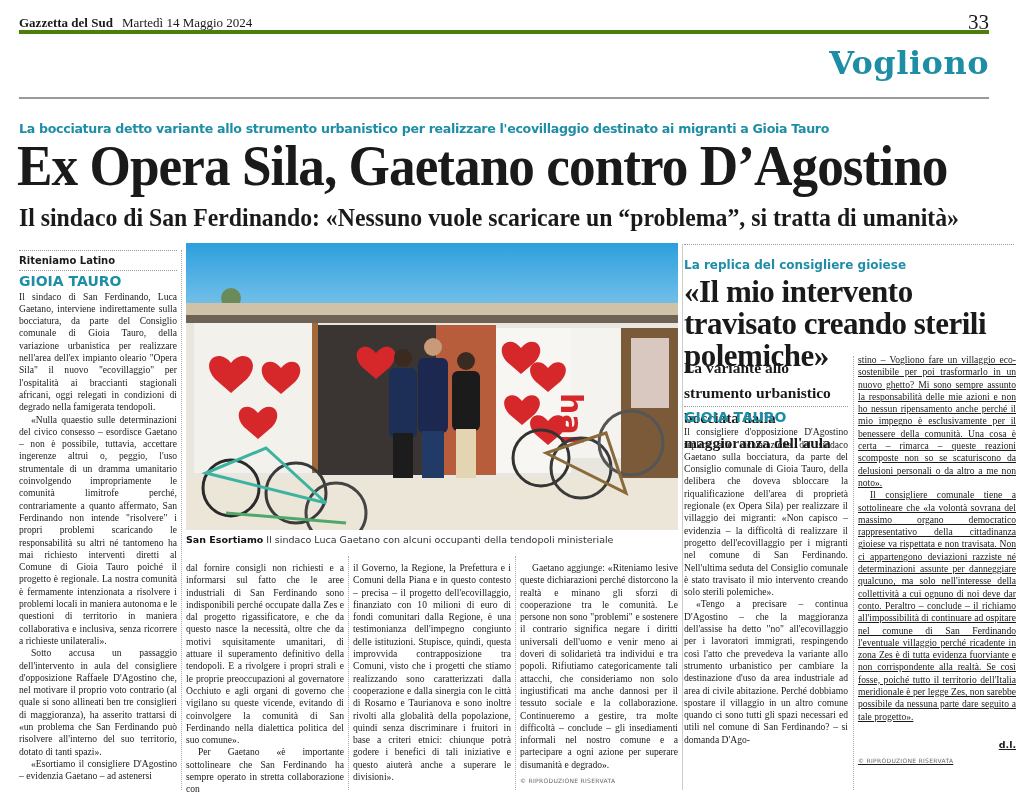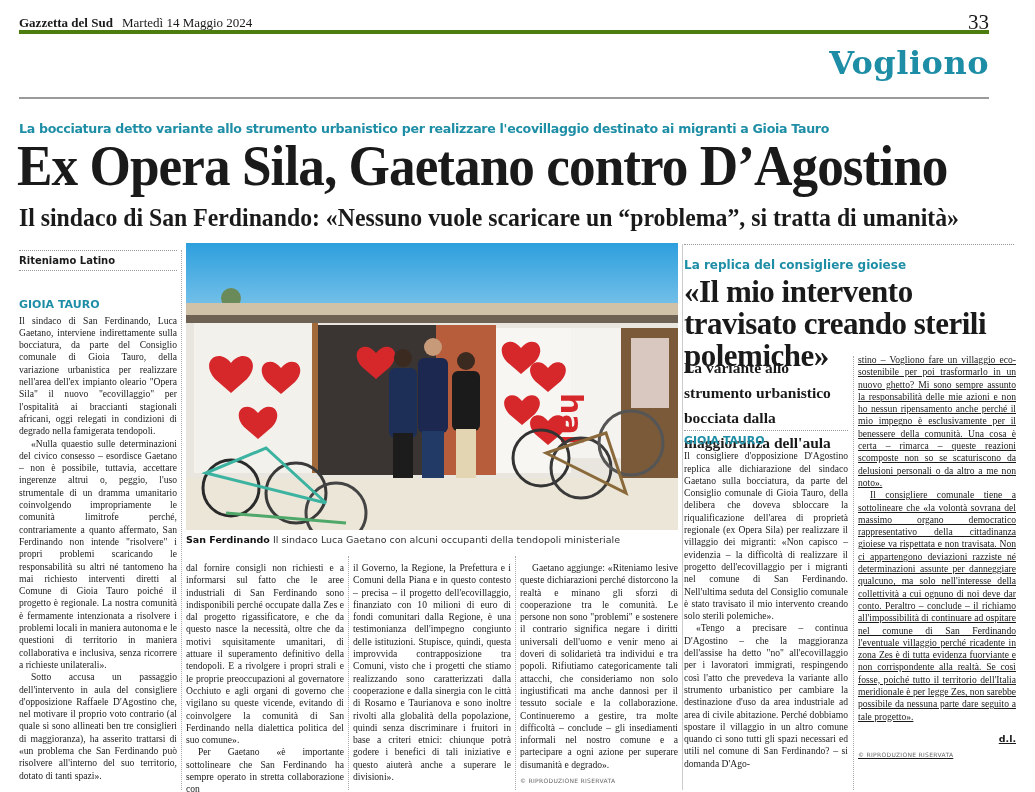--- a/index.html
+++ b/index.html
@@ -15,34 +15,34 @@
   .section-rule { position: absolute; left: 19px; right: 46px; top: 97px; border-top: 2px solid #9a9a9a; }
 
   .kicker { position: absolute; left: 19px; top: 121px; font-family: "DejaVu Sans", sans-serif; font-weight: bold; font-size: 12.6px; color: #1e8ea6; letter-spacing: -0.3px; }
   .headline { position: absolute; left: 17px; top: 134px; font-family: "Liberation Serif", serif; font-size: 56px; line-height: 64px; letter-spacing: -1px; transform: scaleX(0.95); transform-origin: left; }
   .subhead { position: absolute; left: 19px; top: 203px; font-family: "Liberation Serif", serif; font-size: 25px; line-height: 30px; transform: scaleX(0.95); transform-origin: left; }
 
   .col { position: absolute; font-family: "Liberation Serif", serif; font-size: 9.6px; line-height: 12.3px; text-align: justify; hyphens: auto; }
   .col p { text-indent: 0; }
   .col p + p { text-indent: 12px; }
   .byline { font-family: "DejaVu Sans", sans-serif; font-weight: bold; font-size: 10px; border-top: 1px dotted #999; border-bottom: 1px dotted #999; padding: 4px 0 3px; }
-  .dateline { font-family: "DejaVu Sans", sans-serif; font-weight: bold; font-size: 11px; color: #1e8ea6; padding: 4px 0 3px; margin-top: 24px; }
+  .dateline { font-family: "DejaVu Sans", sans-serif; font-weight: bold; font-size: 14px; color: #1e8ea6; padding: 4px 0 3px; }
   .vrule { position: absolute; border-left: 1px dotted #aaa; }
 
   .photo { position: absolute; left: 186px; top: 243px; width: 492px; height: 287px; overflow: hidden; background: #3aa7e0; }
   .caption { position: absolute; left: 186px; top: 534px; font-family: "DejaVu Sans", sans-serif; font-size: 9.5px; color: #333; }
   .caption b { color: #111; }
 
   .copyright { font-family: "DejaVu Sans", sans-serif; font-size: 6px; color: #666; letter-spacing: 0.3px; margin-top: 4px; text-indent: 0 !important; }
 
   .side-kicker { position: absolute; left: 684px; top: 258px; font-family: "DejaVu Sans", sans-serif; font-weight: bold; font-size: 12px; color: #1e8ea6; }
   .side-head { position: absolute; left: 684px; top: 276px; width: 340px; font-family: "Liberation Serif", serif; font-size: 31px; line-height: 32px; letter-spacing: -0.5px; }
   .side-sub { position: absolute; left: 684px; top: 355px; width: 170px; font-family: "Liberation Serif", serif; font-size: 15.5px; line-height: 25px; }
   .side-rule { position: absolute; left: 684px; top: 244px; width: 330px; border-top: 1px dotted #999; }
-  .sign { text-align: right; font-weight: bold; font-family: "DejaVu Sans", sans-serif; font-size: 9.5px; margin-top: 10px; }
+  .sign { text-align: right; font-weight: bold; font-family: "DejaVu Sans", sans-serif; font-size: 9.5px; margin-top: 16px; }
 </style>
 </head>
 <body>
 
 <div class="masthead">
   <span class="paper">Gazzetta del Sud</span>
   <span class="date">Martedì 14 Maggio 2024</span>
   <span class="page">33</span>
 </div>
 <div class="section">Vogliono</div>
@@ -51,20 +51,21 @@
 <div class="kicker">La bocciatura detto variante allo strumento urbanistico per realizzare l'ecovillaggio destinato ai migranti a Gioia Tauro</div>
 <h1 class="headline">Ex Opera Sila, Gaetano contro D’Agostino</h1>
 <h2 class="subhead">Il sindaco di San Ferdinando: «Nessuno vuole scaricare un “problema”, si tratta di umanità»</h2>
 
 <div class="col" style="left:19px; top:250px; width:158px;">
   <div class="byline">Riteniamo Latino</div>
   <div class="dateline" style="border-bottom:none;">GIOIA TAURO</div>
   <p>Il sindaco di San Ferdinando, Luca Gaetano, interviene indirettamente sulla bocciatura, da parte del Consiglio comunale di Gioia Tauro, della variazione urbanistica per realizzare nell'area dell'ex impianto oleario "Opera Sila" il nuovo "ecovillaggio" per l'ospitalità ai braccianti stagionali africani, oggi relegati in condizioni di degrado nella famigerata tendopoli.</p>
   <p>«Nulla quaestio sulle determinazioni del civico consesso – esordisce Gaetano – non è possibile, tuttavia, accettare ingerenze altrui o, peggio, l'uso strumentale di un dramma umanitario coinvolgendo impropriamente le comunità limitrofe perché, contrariamente a quanto affermato, San Ferdinando non intende "risolvere" i propri problemi scaricando le responsabilità su altri né tantomeno ha mai richiesto interventi diretti al Comune di Gioia Tauro poiché il progetto è regionale. La nostra comunità è fermamente intenzionata a risolvere i problemi locali in maniera autonoma e le questioni di territorio in maniera collaborativa e inclusiva, senza ricorrere a richieste unilaterali».</p>
   <p>Sotto accusa un passaggio dell'intervento in aula del consigliere d'opposizione Raffaele D'Agostino che, nel motivare il proprio voto contrario (al quale si sono allineati ben tre consiglieri di maggioranza), ha asserito trattarsi di «un problema che San Ferdinando può risolvere all'interno del suo territorio, dotato di tanti spazi».</p>
+  <p>«Esortiamo il consigliere D'Agostino – evidenzia Gaetano – ad astenersi</p>
 </div>
 <div class="vrule" style="left:181px; top:250px; height:540px;"></div>
 
 <div class="photo">
   <svg width="492" height="287" viewBox="0 0 492 287">
     <defs>
       <linearGradient id="sky" x1="0" y1="0" x2="0" y2="1">
         <stop offset="0" stop-color="#2d9fdd"></stop>
           <stop offset="1" stop-color="#7cc4ea"></stop>
       </linearGradient>
@@ -112,21 +113,21 @@
       <path d="M20,230 L140,260 L80,205 Z" stroke="#3bb3a0"></path>
       <path d="M40,270 L160,280" stroke="#4fa86a"></path>
       <circle cx="355" cy="215" r="28" stroke="#333"></circle>
       <circle cx="395" cy="225" r="30" stroke="#3a3a3a"></circle>
       <circle cx="445" cy="200" r="32" stroke="#555"></circle>
       <path d="M360,210 L440,250 L420,190 Z" stroke="#8a6a3a"></path>
     </g>
   </svg>
 </div>
 <div class="caption">
-  <b>San Ferdinando</b>
+  <b>San Esortiamo</b>
   <span>Il sindaco Luca Gaetano con alcuni occupanti della tendopoli ministeriale</span>
 </div>
 
 <div class="col" style="left:186px; top:562px; width:158px;">
   <p>dal fornire consigli non richiesti e a informarsi sul fatto che le aree industriali di San Ferdinando sono indisponibili perché occupate dalla Zes e dal progetto rigassificatore, e che da questo nasce la necessità, oltre che da motivi squisitamente umanitari, di attuare il superamento definitivo della tendopoli. E a rivolgere i propri strali e le proprie preoccupazioni al governatore Occhiuto e agli organi di governo che vigilano su queste vicende, evitando di coinvolgere la comunità di San Ferdinando nella dialettica politica del suo comune».</p>
   <p>Per Gaetano «è importante sottolineare che San Ferdinando ha sempre operato in stretta collaborazione con</p>
 </div>
 <div class="vrule" style="left:348px; top:556px; height:234px;"></div>
 
 <div class="col" style="left:353px; top:562px; width:158px;">

